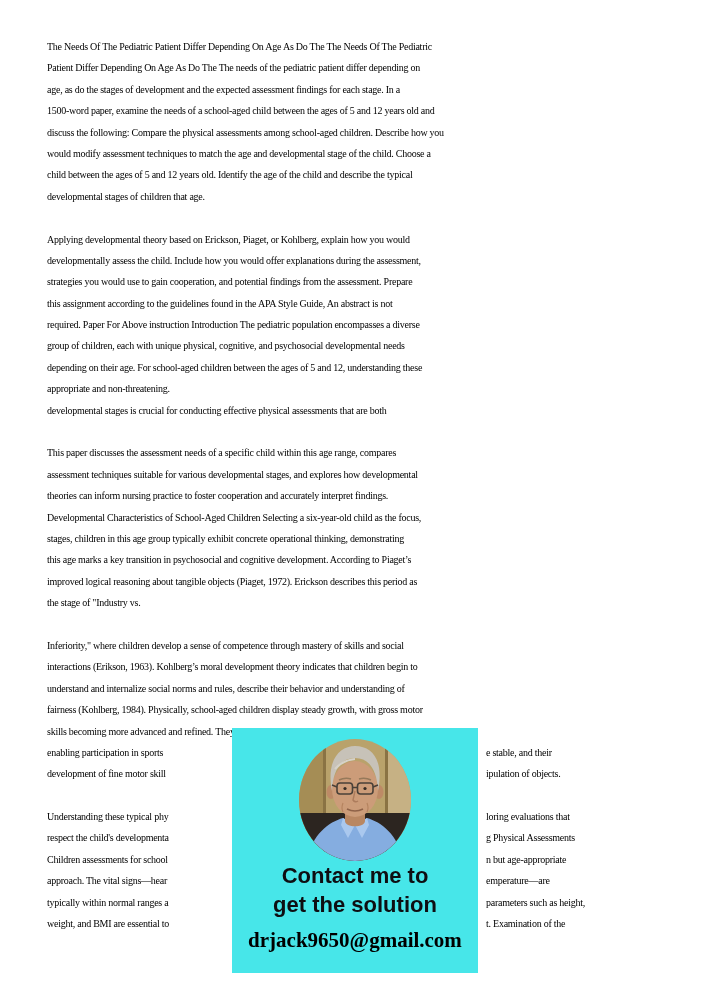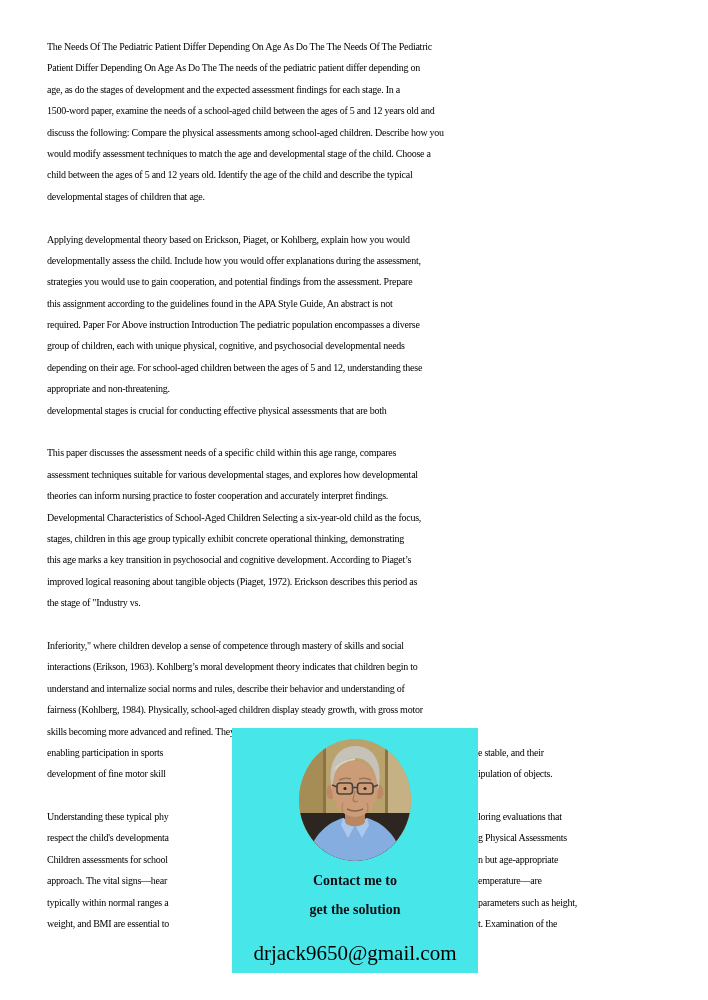--- a/index.html
+++ b/index.html
@@ -18,45 +18,44 @@
     top: 36px;
     width: 616px;
     font-size: 10px;
     line-height: 21.4px;
     letter-spacing: -0.25px;
     color: #000000;
   }
   .para { margin: 0 0 21.4px 0; }
   .line { position: relative; white-space: nowrap; height: 21.4px; }
   .frag-left { display: inline; }
-  .frag-right { position: absolute; left: 431px; top: 0; }
+  .frag-right { position: absolute; left: 431px; top: 0; padding-left: 8px; }
 
   .overlay {
     position: absolute;
     left: 232px;
     top: 728px;
     width: 246px;
     height: 245px;
     background: #47e6e9;
     z-index: 5;
     text-align: center;
   }
   .avatar { display: block; margin: 11px auto 0 auto; }
   .contact-msg {
-    margin-top: 5px;
-    font-family: Liberation Serif, serif;
+    font-family: Liberation Sans, sans-serif;
     font-weight: bold;
-    font-size: 14px;
+    font-size: 22px;
     line-height: 29px;
     color: #0e0e12;
   }
   .contact-email {
-    margin-top: 16px;
+    margin-top: 8px;
     font-family: "Liberation Serif", serif;
-    font-weight: normal;
+    font-weight: bold;
     font-size: 21px;
     line-height: 26px;
     color: #000000;
   }
 </style>
 </head>
 <body>
 
 <div class="page">
 

